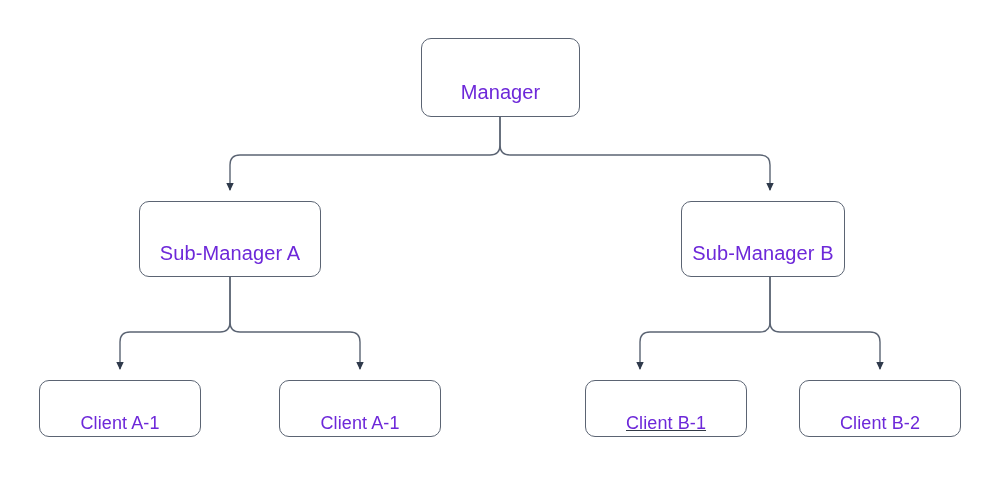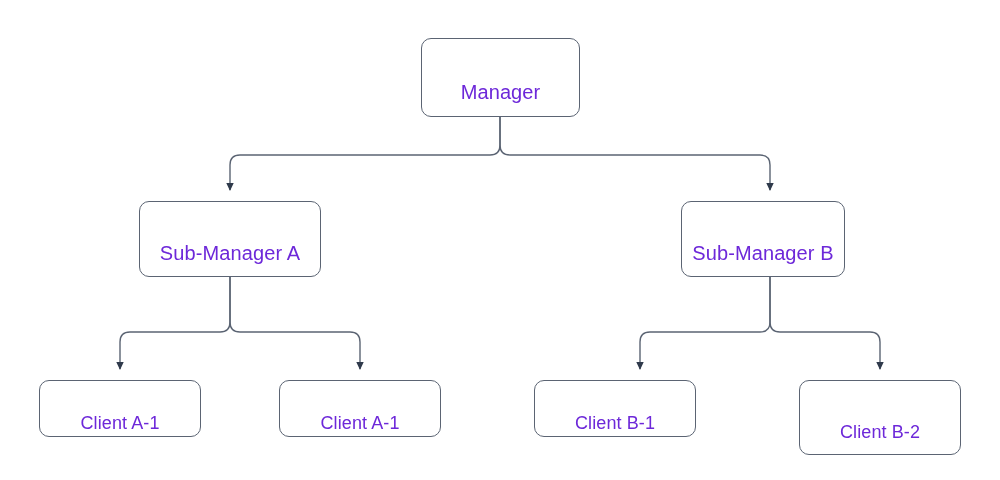--- a/index.html
+++ b/index.html
@@ -87,21 +87,21 @@
   </div>
 
   <div class="node level-leaf" style="left:39px; top:380px; width:162px; height:57px;align-items:center;">
     <span class="node-label" style="font-size:18px;">Client A-1</span>
   </div>
 
   <div class="node level-leaf" style="left:279px; top:380px; width:162px; height:57px;">
     <span class="node-label" style="font-size:18px;">Client A-1</span>
   </div>
 
-  <div class="node level-leaf" style="left:534px; top:380px; width:162px; height:57px;">
+  <div class="node level-leaf" style="left:585px; top:380px; width:162px; height:57px;text-decoration:underline;">
     <span class="node-label" style="font-size:18px;">Client B-1</span>
   </div>
 
-  <div class="node level-leaf" style="left:799px; top:380px; width:162px; height:75px;">
+  <div class="node level-leaf" style="left:799px; top:380px; width:162px; height:57px;">
     <span class="node-label" style="font-size:18px;">Client B-2</span>
   </div>
 
 </div>
 
 </body></html>

